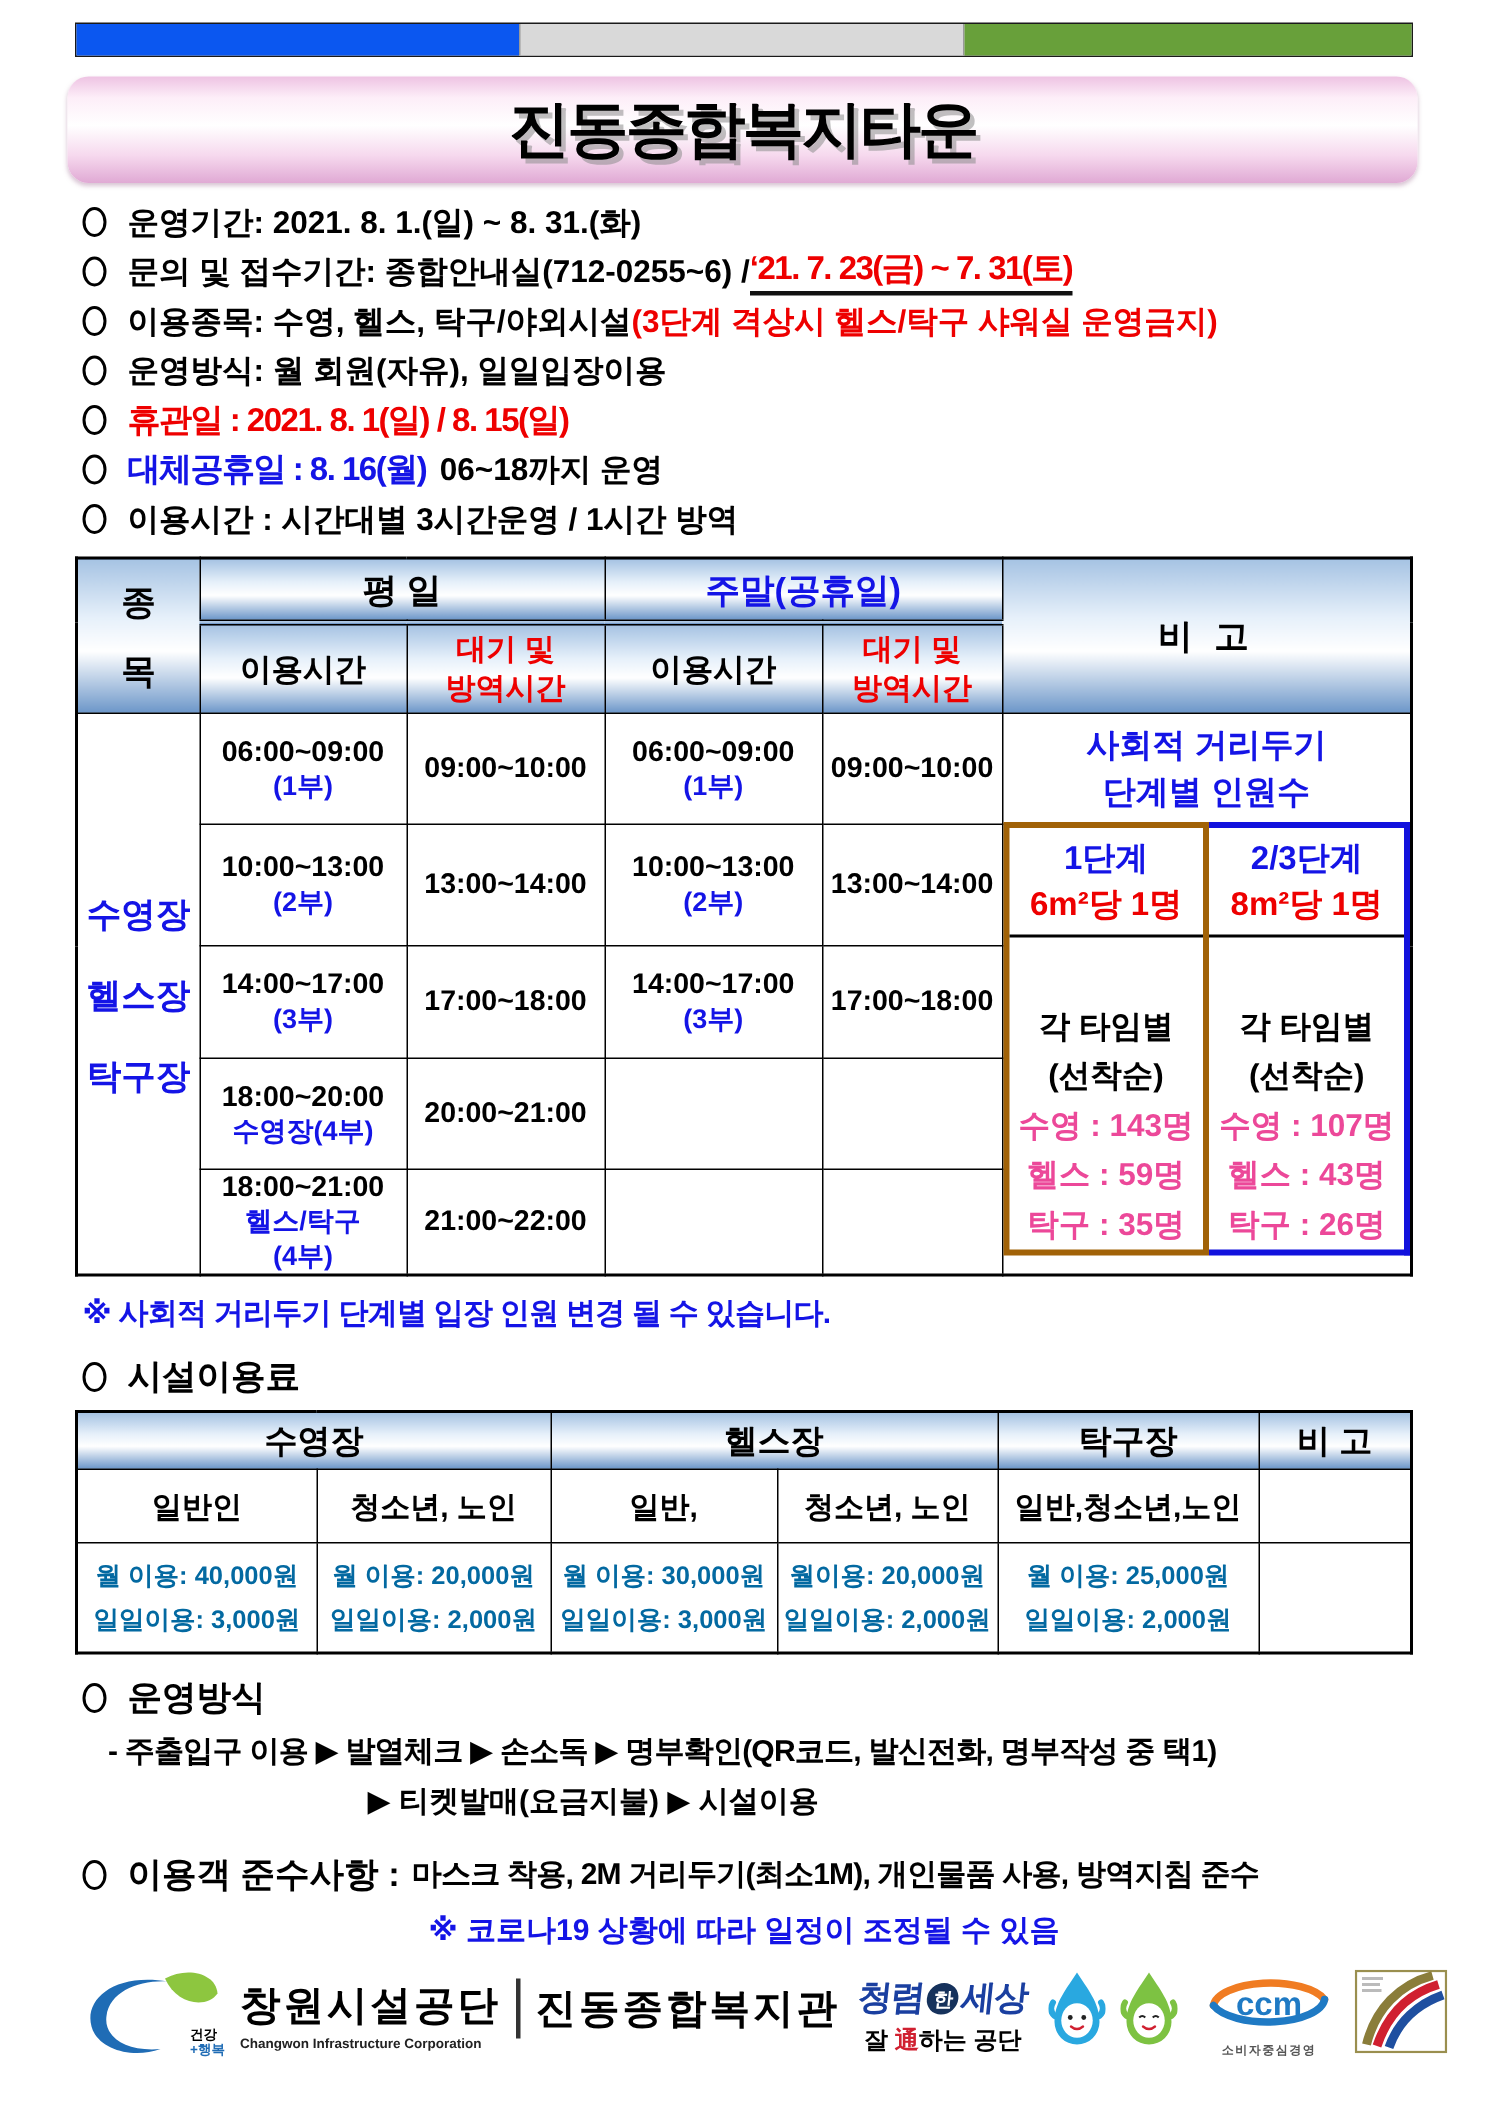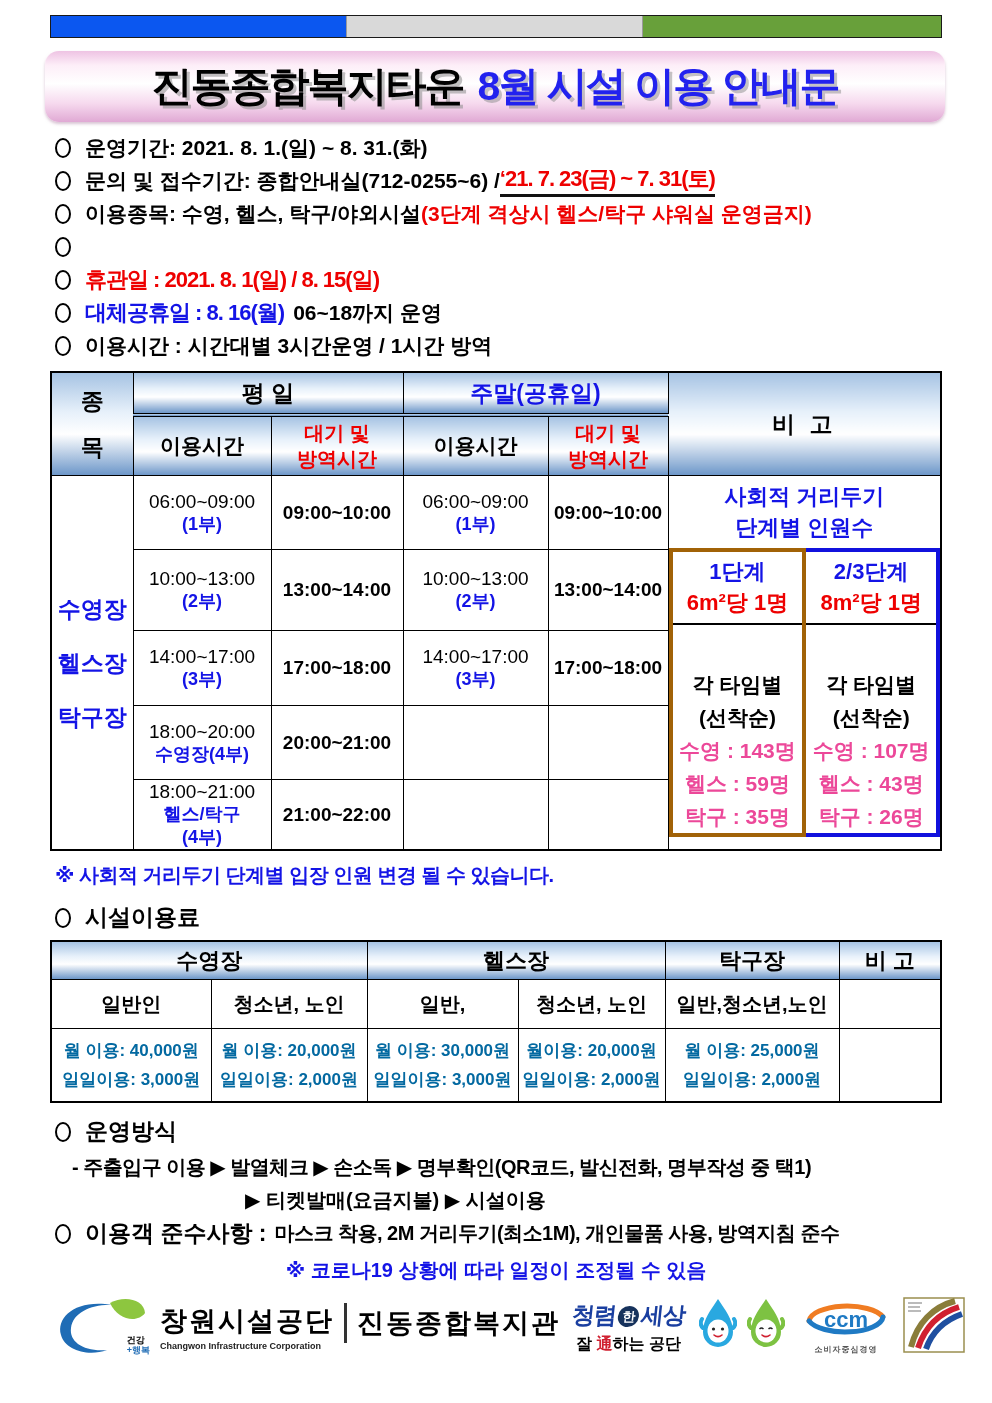--- a/index.html
+++ b/index.html
@@ -46,21 +46,21 @@
   .sched .hr1 th{font-size:23px;font-weight:800;height:40px;}
   .sched .hr2 th{height:58px;}
   .vcell{font-size:24px;font-weight:800;}
   .vcell span{display:block;line-height:46px;}
   .h-big{font-size:24px;font-weight:800;letter-spacing:4px;}
   .h-use{font-size:21px;font-weight:800;}
   .h-wait{font-size:20px;font-weight:800;color:#ee0000;line-height:26px;}
   .items{vertical-align:middle;}
   .items span{display:block;text-align:center;font-size:23px;font-weight:800;color:#1414e6;line-height:54px;}
   .tc{text-align:center;vertical-align:middle;}
-  .tc .t{display:block;font-size:19px;font-weight:400;line-height:23px;}
+  .tc .t{display:block;font-size:19px;font-weight:700;line-height:23px;}
   .tc .part{display:block;font-size:18px;font-weight:800;color:#1414e6;line-height:23px;}
   .wait{font-size:19px;font-weight:800;}
   .r1 td{height:73px;} .r2 td{height:80px;} .r3 td{height:74px;} .r4 td{height:73px;} .r5 td{height:63px;}
 
   .remark{vertical-align:top;}
   .remark-top{height:72px;display:flex;flex-direction:column;justify-content:center;text-align:center;
     color:#1414e6;font-size:22px;font-weight:800;line-height:31px;}
   .boxes{display:flex;height:289px;}
   .box{flex:1;display:flex;flex-direction:column;box-sizing:border-box;}
   .box.redb{border:4px solid #a16207;}
@@ -81,21 +81,21 @@
 
   
   .fee .fh th{height:37px;font-size:22px;font-weight:800;}
   .fee .fg td{height:48px;text-align:center;vertical-align:middle;font-size:20px;font-weight:800;}
   .fee .fp td{height:72px;text-align:center;vertical-align:middle;}
   .fee .fp span{display:block;color:#0369a1;font-size:17px;font-weight:800;line-height:29px;}
 
   
   .usage-line1{margin:2px 0 0 72px;font-size:20px;font-weight:700;letter-spacing:-0.5px;}
   .usage-line2{margin:6px 0 0 245px;font-size:20px;font-weight:700;}
-  .rules-line{display:flex;align-items:center;margin:4px 0 0 55px;}
+  .rules-line{display:flex;align-items:center;margin:20px 0 0 55px;}
   .rules-label{font-size:23px;font-weight:800;margin-right:8px;}
   .rules-text{font-size:20px;font-weight:700;letter-spacing:-0.5px;}
   .covid{margin-top:8px;text-align:center;color:#1414e6;font-size:20px;font-weight:800;}
 
   
   .footer{margin:12px 0 0 52px;height:62px;display:flex;align-items:center;}
   .logo-wrap{position:relative;width:100px;height:60px;flex:none;}
   .health-txt{position:absolute;right:2px;bottom:2px;font-size:9px;font-weight:700;line-height:10px;text-align:left;}
   .health-txt .h2{color:#1f6cb5;}
   .org-block{margin-left:8px;}
@@ -120,40 +120,40 @@
 <div class="page">
 
   <div class="deco-bar top">
     <div class="seg-blue"></div>
     <div class="seg-gray"></div>
     <div class="seg-green"></div>
   </div>
 
   <div class="banner">
     <span class="t-black">진동종합복지타운</span>
-    <span class="t-blue">8월 시설 이용 안내문</span>
   </div>
 
   <div class="bullets">
     <div class="b-line">
       <span class="b-circle"></span>
       <span>운영기간: 2021. 8. 1.(일) ~ 8. 31.(화)</span>
     </div>
     <div class="b-line">
       <span class="b-circle"></span>
       <span>문의 및 접수기간: 종합안내실(712-0255~6) / </span>
       <span class="red-t b-big u-black">‘21. 7. 23(금) ~ 7. 31(토)</span>
     </div>
     <div class="b-line">
       <span class="b-circle"></span>
       <span>이용종목: 수영, 헬스, 탁구/야외시설</span>
       <span class="red-t">(3단계 격상시 헬스/탁구 샤워실 운영금지)</span>
     </div>
     <div class="b-line">
       <span class="b-circle"></span>
+      <span>운영방식: 월 회원(자유), 일일입장이용</span>
     </div>
     <div class="b-line">
       <span class="b-circle"></span>
       <span class="red-t b-big">휴관일 : 2021. 8. 1(일) / 8. 15(일)</span>
     </div>
     <div class="b-line">
       <span class="b-circle"></span>
       <span class="blue-t b-big">대체공휴일 : 8. 16(월)</span>
       <span class="gap-l">06~18까지 운영</span>
     </div>

